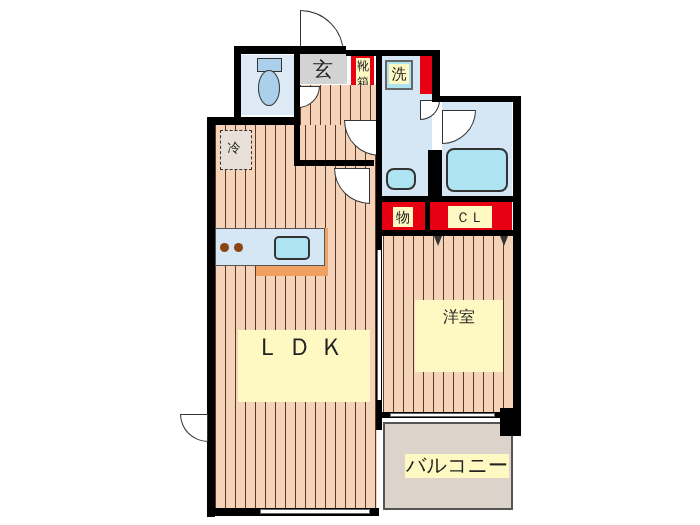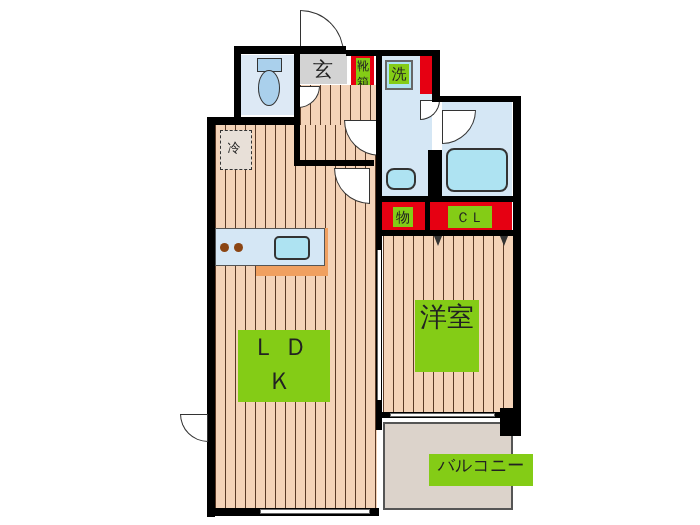--- a/index.html
+++ b/index.html
@@ -8,21 +8,21 @@
     .wall { position: absolute; background: #000; }
     .wood {
       background-color: #f4d3b8;
       background-image: repeating-linear-gradient(90deg, #5a3a26 0px, #5a3a26 1px, transparent 1px, transparent 10px);
     }
     .blue { background: #d5e7f5; }
     .tile { background: #dde9f5; }
     .red { background: #e60012; }
     .gray { background: #d3d3d3; }
     .balcony { background: #dcd3cb; }
-    .label-box { position: absolute; background: #84cc16; color: #222; text-align: center; font-family: "DejaVu Serif", serif; }
+    .label-box { position: absolute; background: #fef9c3; color: #222; text-align: center; font-family: "DejaVu Serif", serif; }
     .door-arc { position: absolute; border: 1.5px solid #333; background: #fff; box-sizing: border-box; }
     .fixture { position: absolute; background: #aee3f2; border: 2px solid #333; box-sizing: border-box; border-radius: 8px; }
   </style>
 </head>
 <body>
 
 <div class="abs" style="left:0;top:0;width:700px;height:525px;">
 
   <div class="door-arc" style="left:300px;top:10px;width:44px;height:44px;border-radius:0 44px 0 0;border-bottom:none;"></div>
 
@@ -54,41 +54,41 @@
 
   <div class="abs" style="left:220px;top:130px;width:32px;height:40px;border:1px dashed #333;background:#e8e0d8;"></div>
   <div class="label-box" style="left:224px;top:138px;width:20px;height:20px;font-size:13px;line-height:20px;background:transparent;">冷</div>
 
   <div class="abs" style="left:256px;top:228px;width:72px;height:48px;background:#f0a060;"></div>
   <div class="abs blue" style="left:215px;top:228px;width:110px;height:38px;border:1px solid #555;"></div>
   <div class="abs" style="left:220px;top:243px;width:9px;height:9px;border-radius:50%;background:#8b4513;"></div>
   <div class="abs" style="left:234px;top:243px;width:9px;height:9px;border-radius:50%;background:#8b4513;"></div>
   <div class="fixture" style="left:274px;top:236px;width:36px;height:24px;border-radius:5px;"></div>
 
-  <div class="label-box" style="left:238px;top:330px;width:92px;height:72px;font-size:24px;line-height:34px;">
+  <div class="label-box" style="left:238px;top:330px;width:132px;height:72px;font-size:24px;line-height:34px;">
     <div style="letter-spacing:8px;">ＬＤＫ</div>
   </div>
 
   <div class="door-arc" style="left:334px;top:168px;width:36px;height:36px;border-radius:0 0 0 36px;"></div>
   <div class="door-arc" style="left:344px;top:120px;width:36px;height:36px;border-radius:0 0 0 36px;"></div>
   <div class="door-arc" style="left:298px;top:86px;width:22px;height:22px;border-radius:0 0 22px 0;"></div>
   <div class="door-arc" style="left:420px;top:100px;width:20px;height:20px;border-radius:0 0 20px 0;"></div>
 
   <div class="abs red" style="left:381px;top:202px;width:46px;height:30px;"></div>
   <div class="label-box" style="left:393px;top:207px;width:20px;height:20px;font-size:14px;line-height:20px;">物</div>
   <div class="abs red" style="left:430px;top:202px;width:82px;height:30px;"></div>
   <div class="label-box" style="left:448px;top:206px;width:44px;height:22px;font-size:14px;line-height:22px;">ＣＬ</div>
 
   <div class="abs wood" style="left:383px;top:236px;width:130px;height:178px;"></div>
-  <div class="label-box" style="left:415px;top:300px;width:64px;height:72px;font-size:27px;line-height:34px;">
+  <div class="label-box" style="left:415px;top:300px;width:88px;height:72px;font-size:16px;line-height:34px;">
     <div>洋室</div>
   </div>
 
   <div class="abs balcony" style="left:383px;top:422px;width:130px;height:88px;border:2px solid #555;"></div>
-  <div class="label-box" style="left:405px;top:454px;width:104px;height:32px;font-size:17px;line-height:22px;font-family:'DejaVu Sans',sans-serif;margin-left:24px;">バルコニー</div>
+  <div class="label-box" style="left:405px;top:454px;width:104px;height:24px;font-size:20px;line-height:22px;font-family:'DejaVu Sans',sans-serif;">バルコニー</div>
 
   <div class="wall" style="left:234px;top:46px;width:112px;height:8px;"></div>
   <div class="wall" style="left:346px;top:50px;width:94px;height:6px;"></div>
   <div class="wall" style="left:234px;top:46px;width:7px;height:78px;"></div>
   <div class="wall" style="left:294px;top:54px;width:6px;height:110px;"></div>
   <div class="wall" style="left:207px;top:117px;width:93px;height:8px;"></div>
   <div class="wall" style="left:207px;top:117px;width:8px;height:400px;"></div>
   <div class="wall" style="left:207px;top:508px;width:172px;height:8px;"></div>
   <div class="wall" style="left:294px;top:160px;width:80px;height:6px;"></div>
   <div class="wall" style="left:376px;top:54px;width:6px;height:180px;"></div>

